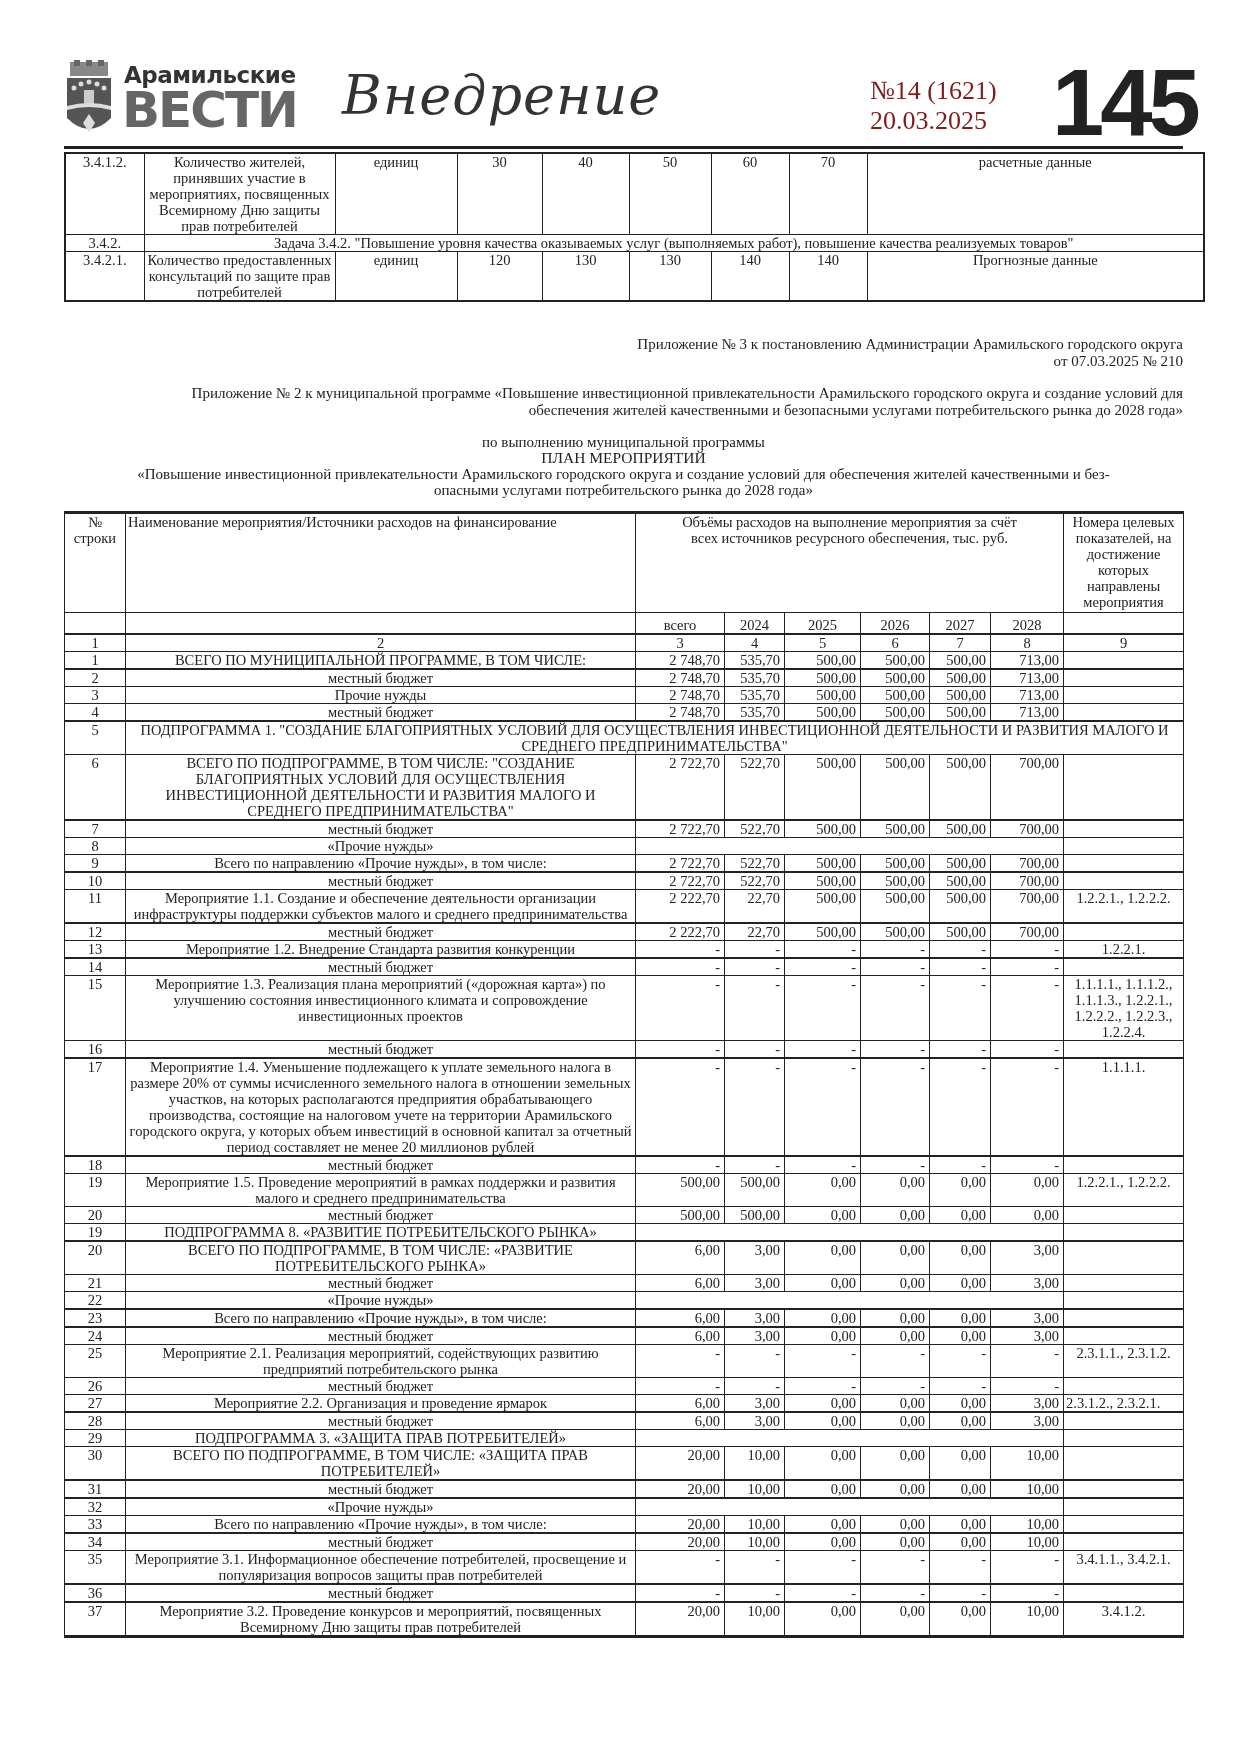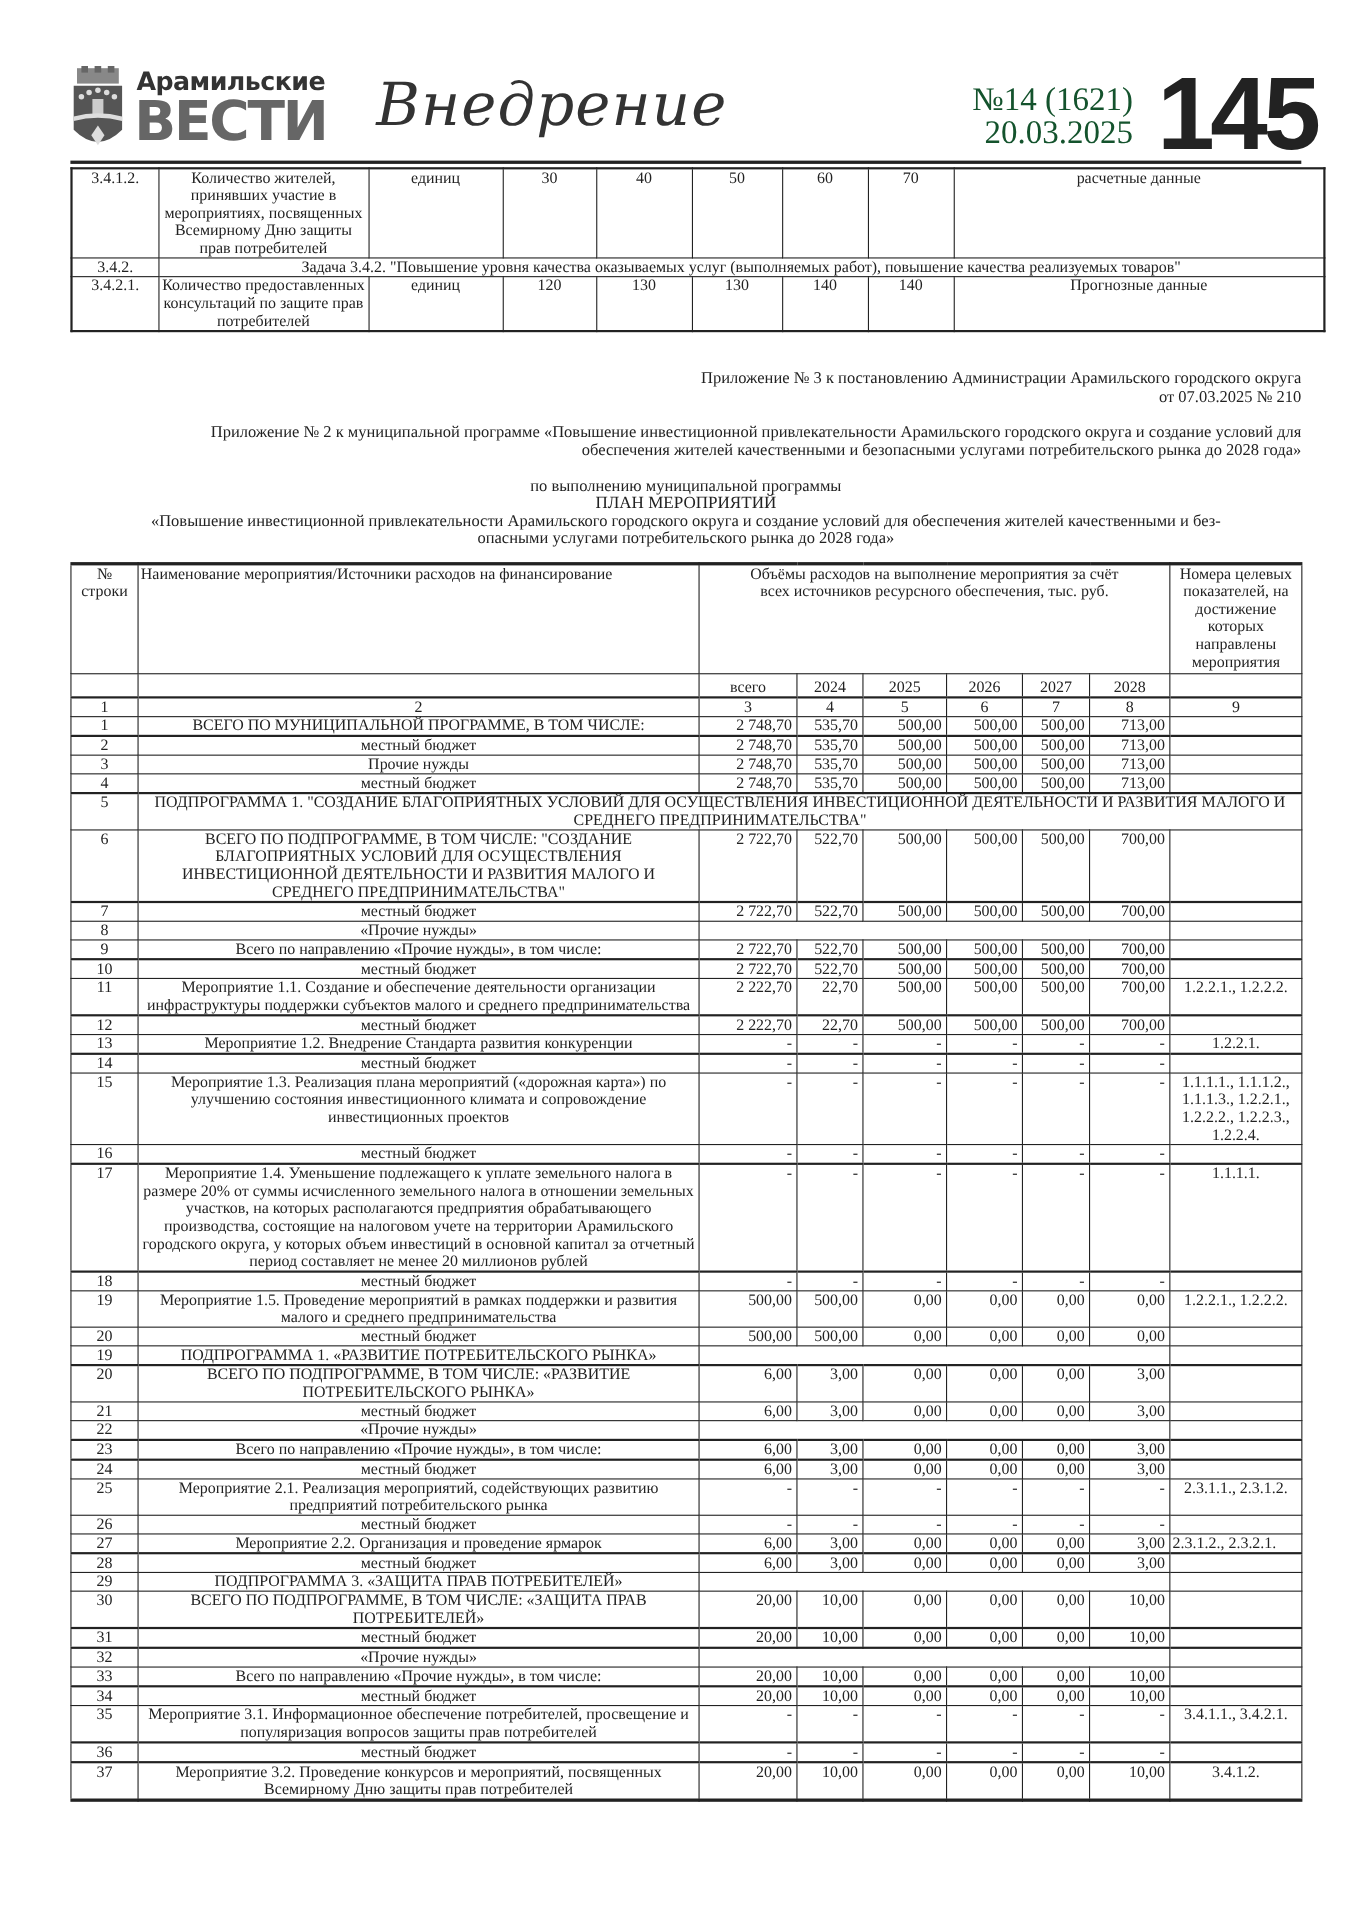--- a/index.html
+++ b/index.html
@@ -3,21 +3,21 @@
 <meta charset="utf-8">
 <style>
   html, body { margin:0; padding:0; background:#fff; }
   body { width:1241px; height:1754px; position:relative; overflow:hidden; font-family:"Liberation Serif", serif; color:#222; }
   .header { position:absolute; left:0; top:0; width:1241px; height:145px; }
   .logo { position:absolute; left:64px; top:60px; width:230px; height:80px; }
   .crest { position:absolute; left:0; top:0; width:50px; height:78px; }
   .logo-top { position:absolute; left:60px; top:2px; font-family:"DejaVu Sans", sans-serif; font-size:23px; font-weight:bold; color:#333; letter-spacing:-0.5px; }
   .logo-bottom { position:absolute; left:58px; top:24px; font-family:"DejaVu Sans", sans-serif; font-size:50px; font-weight:bold; color:#666; letter-spacing:-2px; line-height:52px; }
   .section-title { position:absolute; left:342px; top:64px; font-family:"DejaVu Serif", serif; font-style:italic; font-size:54px; color:#333; letter-spacing:1px; }
-  .issue { position:absolute; left:870px; top:76px; width:160px; text-align:right; font-family:"Liberation Serif", serif; font-size:30px; line-height:30px; color:#14532d; }
+  .issue { position:absolute; left:870px; top:76px; width:160px; font-family:"Liberation Serif", serif; font-size:26px; line-height:30px; color:#7f1d1d; }
   .page-num { position:absolute; left:1052px; top:56px; font-family:"Liberation Sans", sans-serif; font-size:94px; font-weight:bold; color:#222; letter-spacing:-4px; line-height:94px; }
   .rule { position:absolute; left:64px; top:146px; width:1119px; height:3px; background:#222; }
 
   table { border-collapse:collapse; position:absolute; left:64px; table-layout:fixed; font-size:14.5px; line-height:16px; }
   td { border:1px solid #222; padding:0 3px; vertical-align:top; text-align:center; }
   #top-table { top:152px; width:1119px; border:2px solid #222; }
   .notes { position:absolute; font-size:15px; line-height:17px; text-align:right; }
   .center { position:absolute; left:64px; width:1119px; text-align:center; font-size:15px; line-height:16px; }
   #plan-table { top:511px; width:1119px; border-top:3px solid #222; border-bottom:3px solid #222; }
   #plan-table td { padding:0 2px; }
@@ -362,21 +362,21 @@
         <td class="num">500,00</td>
         <td class="num">500,00</td>
         <td class="num">0,00</td>
         <td class="num">0,00</td>
         <td class="num">0,00</td>
         <td class="num">0,00</td>
         <td style="text-align:center"></td>
       </tr>
       <tr>
         <td>19</td>
-        <td>ПОДПРОГРАММА  1. «РАЗВИТИЕ ПОТРЕБИТЕЛЬСКОГО РЫНКА»</td>
+        <td>ПОДПРОГРАММА  8. «РАЗВИТИЕ ПОТРЕБИТЕЛЬСКОГО РЫНКА»</td>
         <td colspan="6"></td>
         <td></td>
       </tr>
       <tr class="thick">
         <td>20</td>
         <td>ВСЕГО ПО ПОДПРОГРАММЕ, В ТОМ ЧИСЛЕ: «РАЗВИТИЕ ПОТРЕБИТЕЛЬСКОГО РЫНКА»</td>
         <td class="num">6,00</td>
         <td class="num">3,00</td>
         <td class="num">0,00</td>
         <td class="num">0,00</td>

